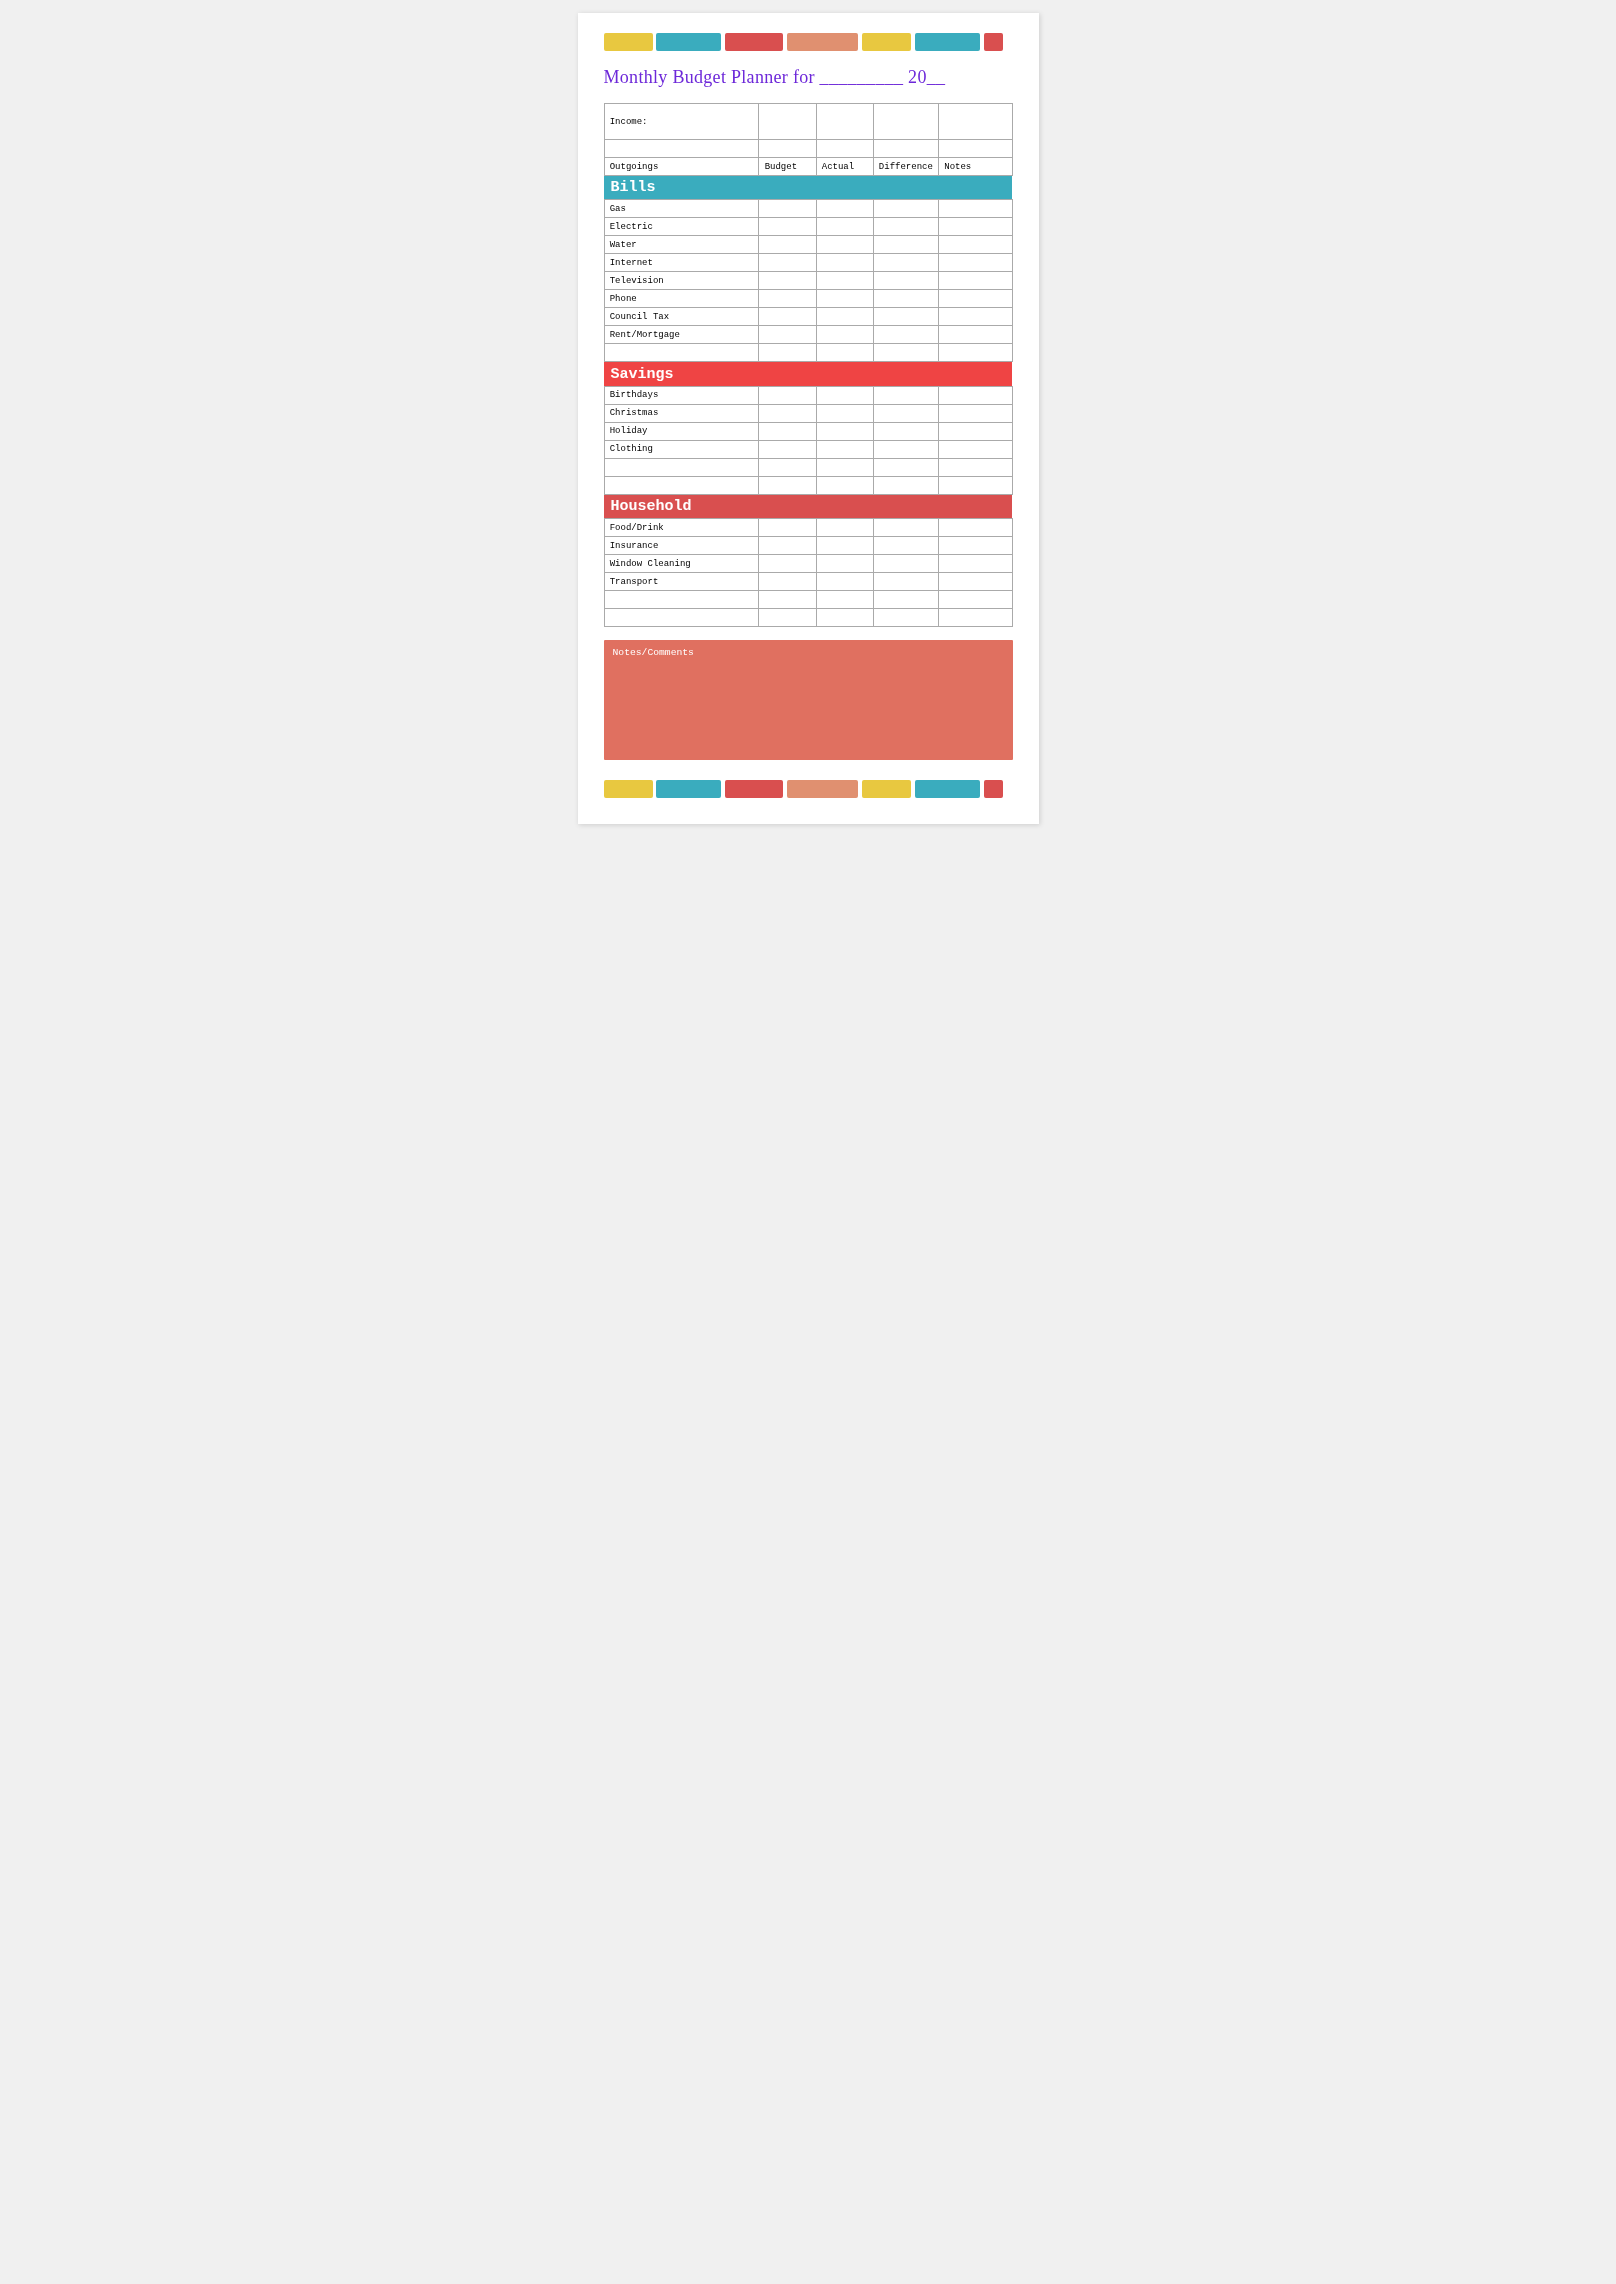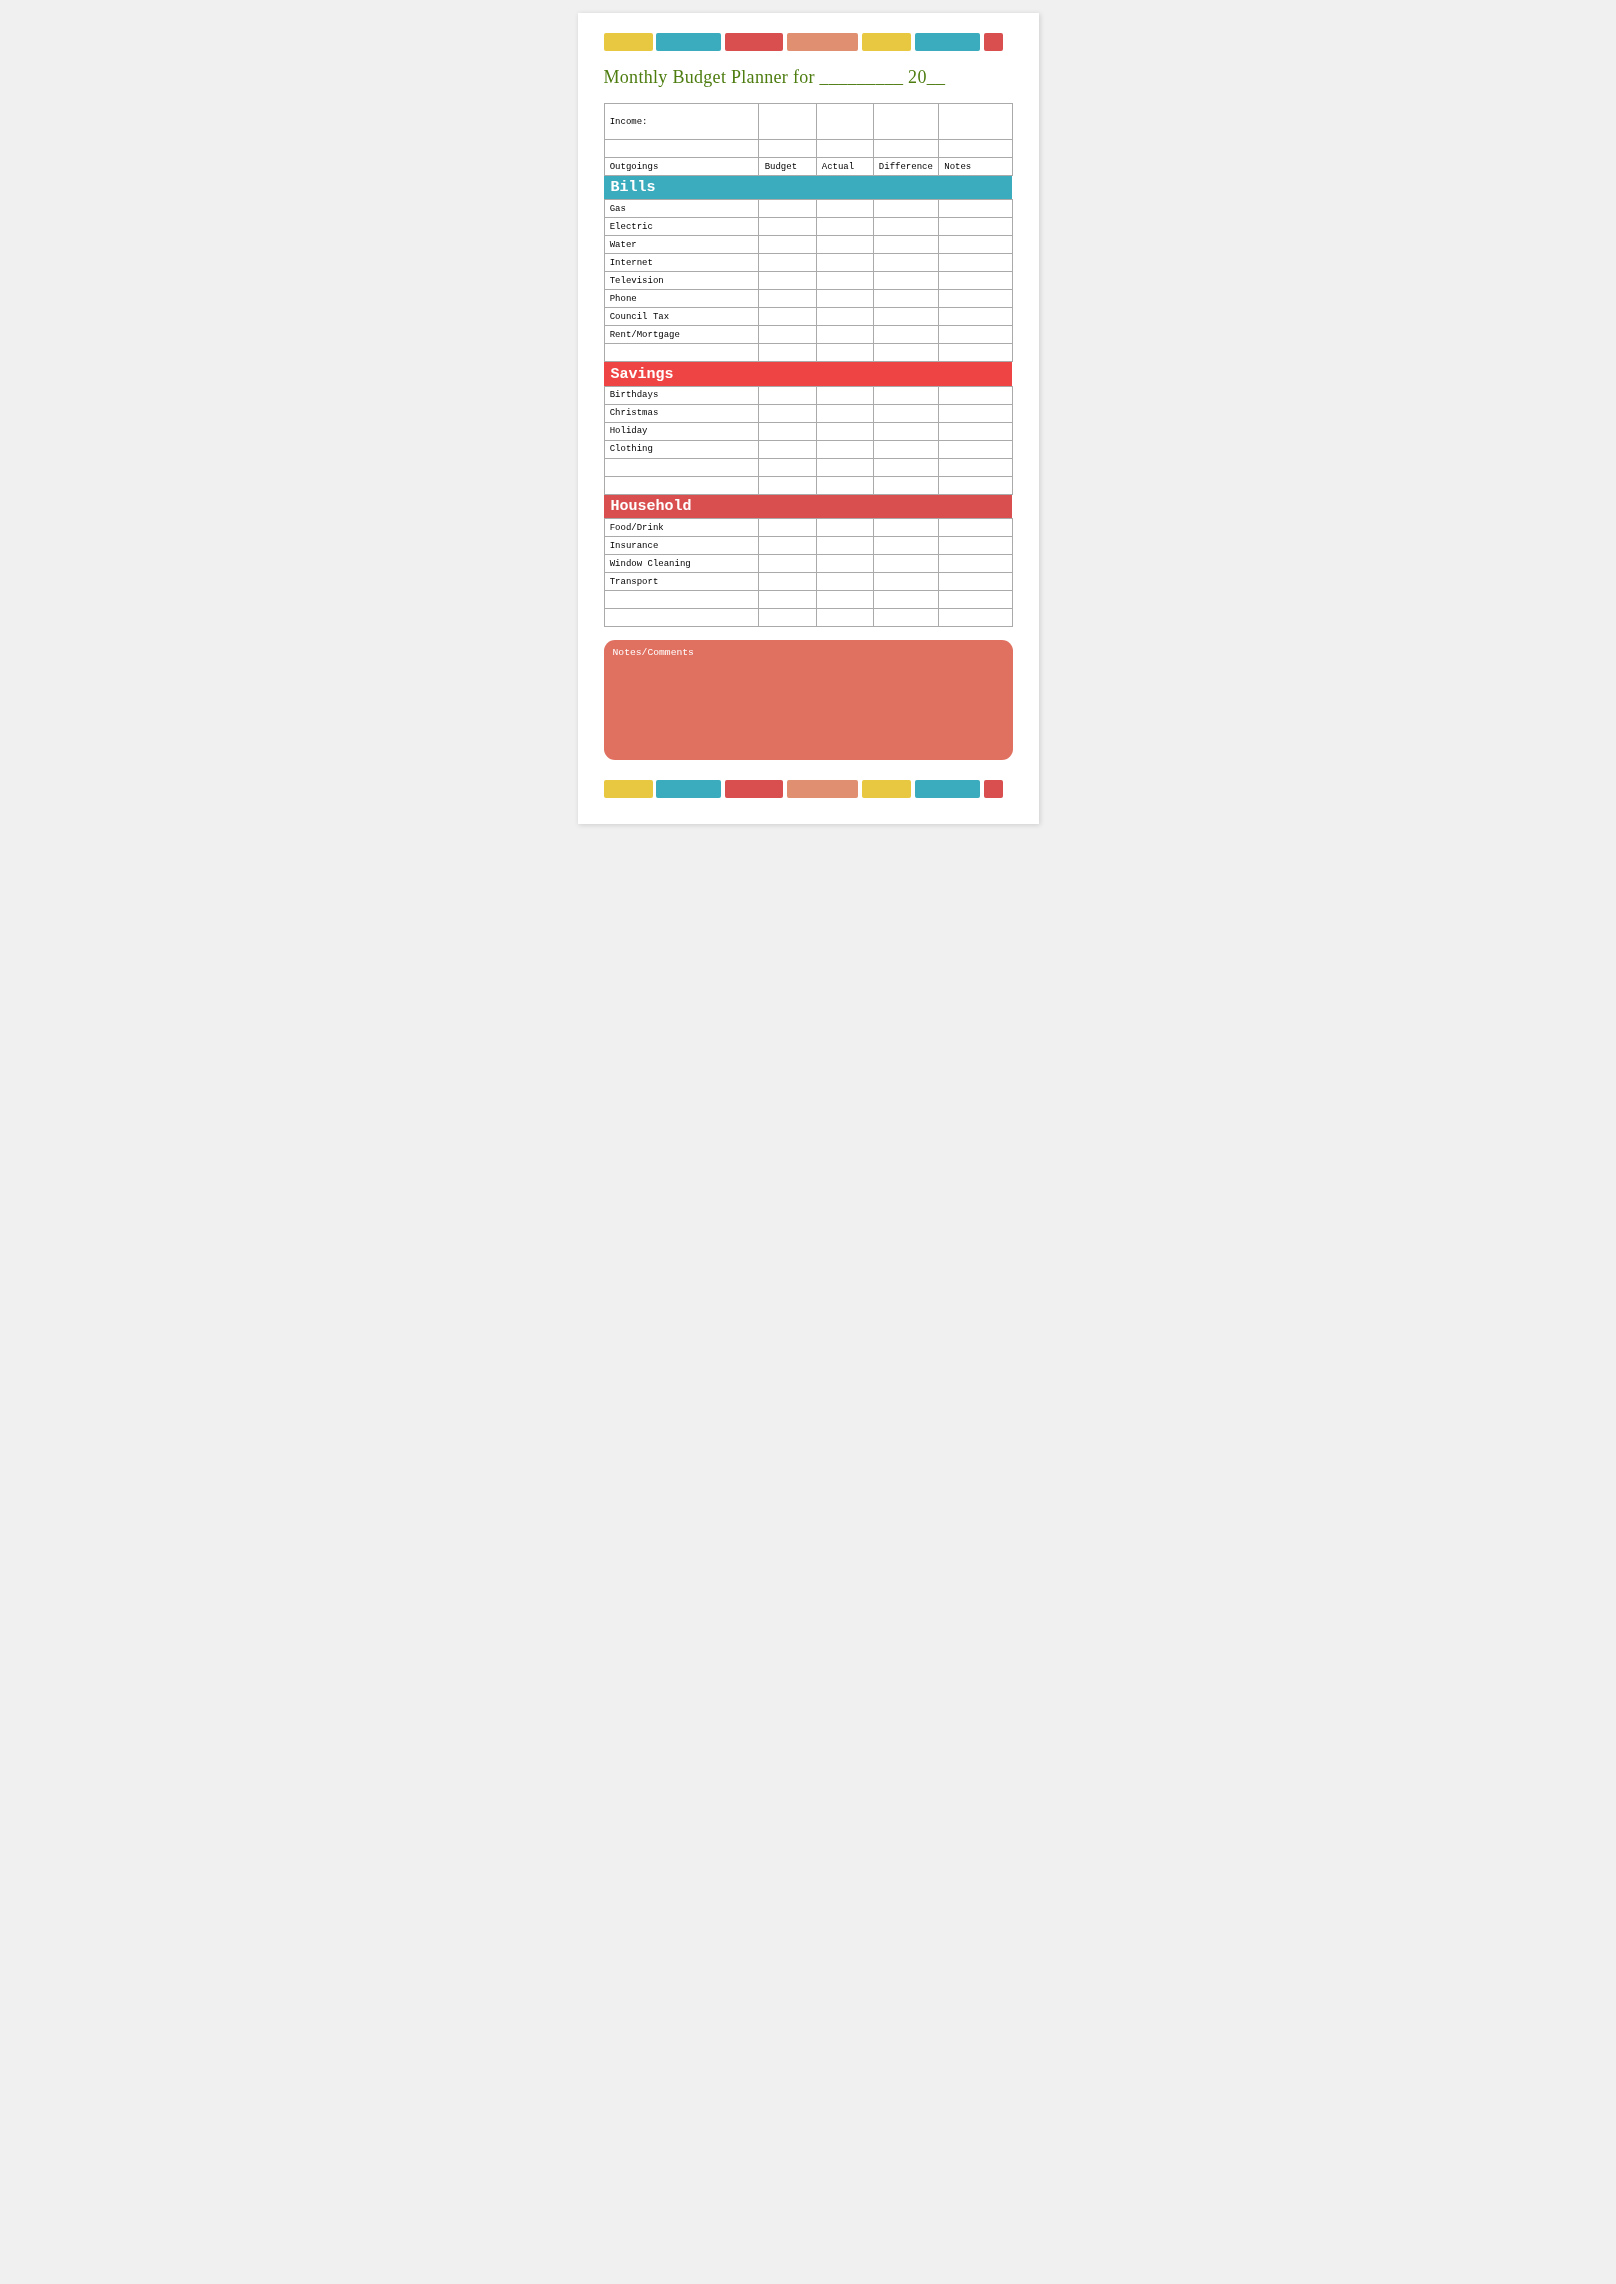--- a/index.html
+++ b/index.html
@@ -46,21 +46,21 @@
 
     .bar-yellow { background: #E8C840; }
     .bar-teal   { background: #3AACBE; }
     .bar-red    { background: #D94F4F; }
     .bar-salmon { background: #E09070; }
 
     
     .title {
       font-family: 'Segoe Script', 'Comic Sans MS', cursive;
       font-size: 18px;
-      color: #4d7c0f;
+      color: #6d28d9;
       margin-bottom: 15.6px;
       letter-spacing: 0.3px;
       margin-top: 16px;
     }
 
     
     .budget-table {
       width: 100%;
       border-collapse: collapse;
       font-size: 9px;
@@ -99,21 +99,21 @@
 
     .section-header.bills td { background: #3AACBE; }
     .section-header.savings td { background: #ef4444; }
     .section-header.household td { background: #D94F4F; }
 
     .empty-row td { height: 18px; border: 0.6px solid #aaa; }
 
     
     .notes-box {
       background: #E07060;
-      border-radius: 11px;
+      border-radius: 1px;
       padding: 6.5px 9px;
       margin-top: 13px;
       min-height: 117px;
     }
 
     .notes-box .notes-title {
       color: white;
       font-size: 9.7px;
       font-family: 'Courier New', Courier, monospace;
       margin-bottom: 5.2px;

